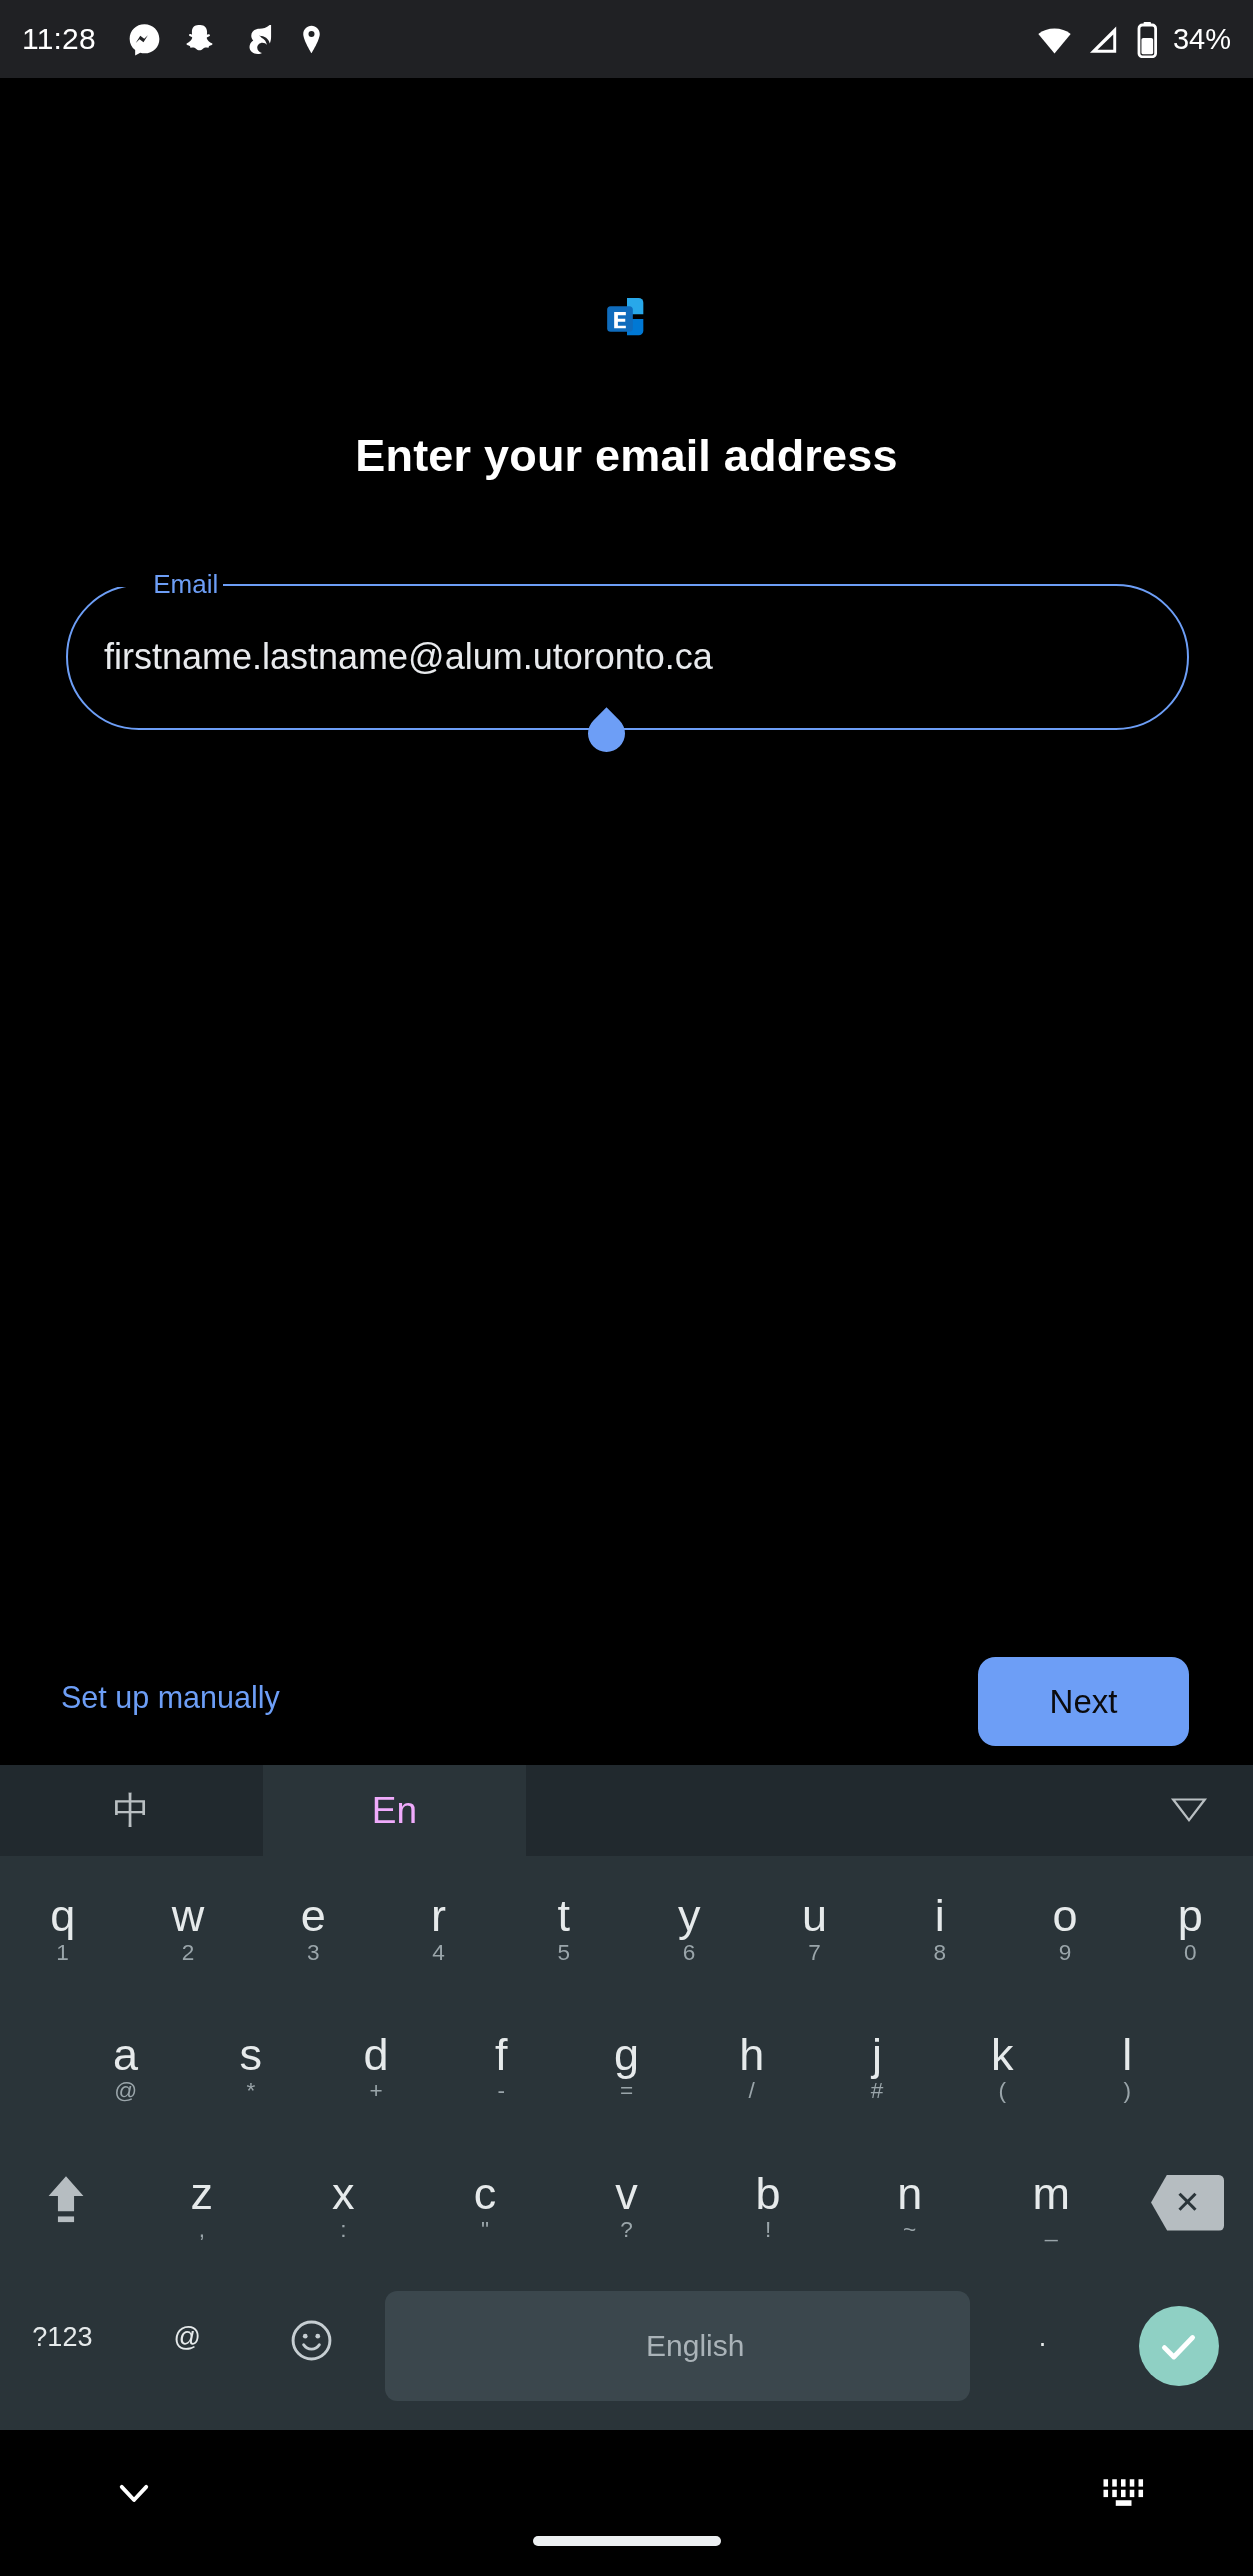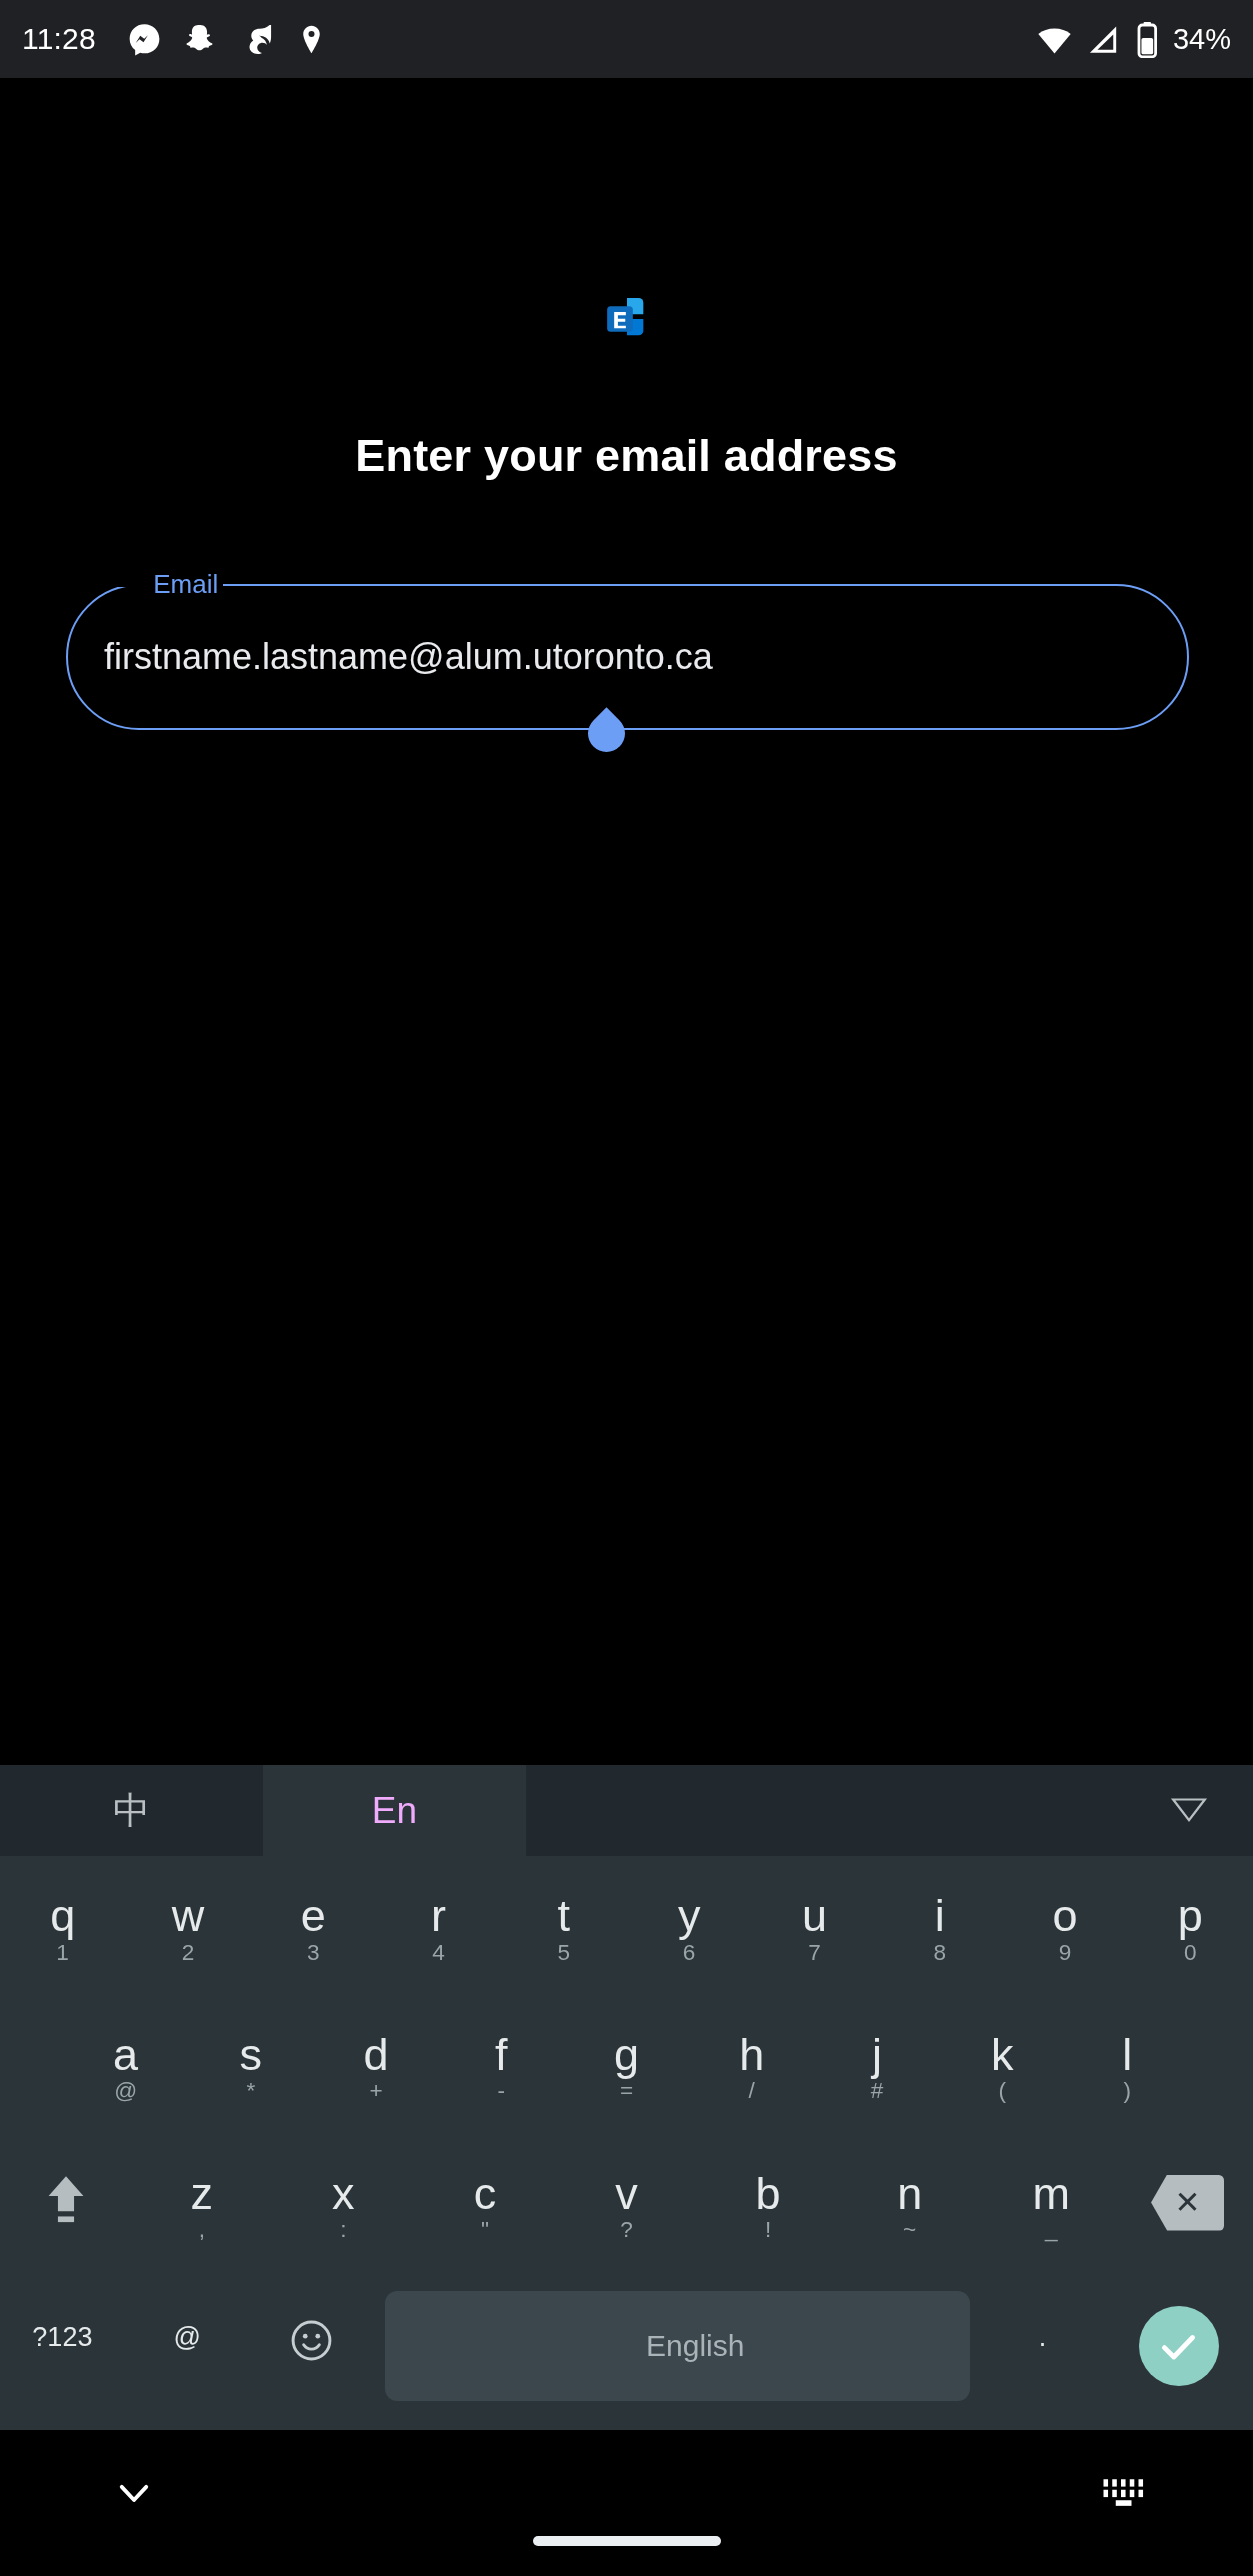--- a/index.html
+++ b/index.html
@@ -230,20 +230,24 @@
     <div class="field">
       <div class="field-outline"></div>
       <div class="field-notch"></div>
       <div class="field-label">Email</div>
       <div class="field-value" placeholder="Email">firstname.lastname@alum.utoronto.ca</div>
       <div class="cursor-handle" style="left:522px;">
         <div class="drop"></div>
       </div>
     </div>
 
+    <div class="actions">
+      <div class="setup-link">Set up manually</div>
+      <div class="next-btn">Next</div>
+    </div>
 
   </div>
 
   <div class="kb">
 
     <div class="kb-toolbar">
       <div class="kb-tab zh">中</div>
       <div class="kb-tab en">En</div>
       <div class="kb-tab-rest">
         <span>

